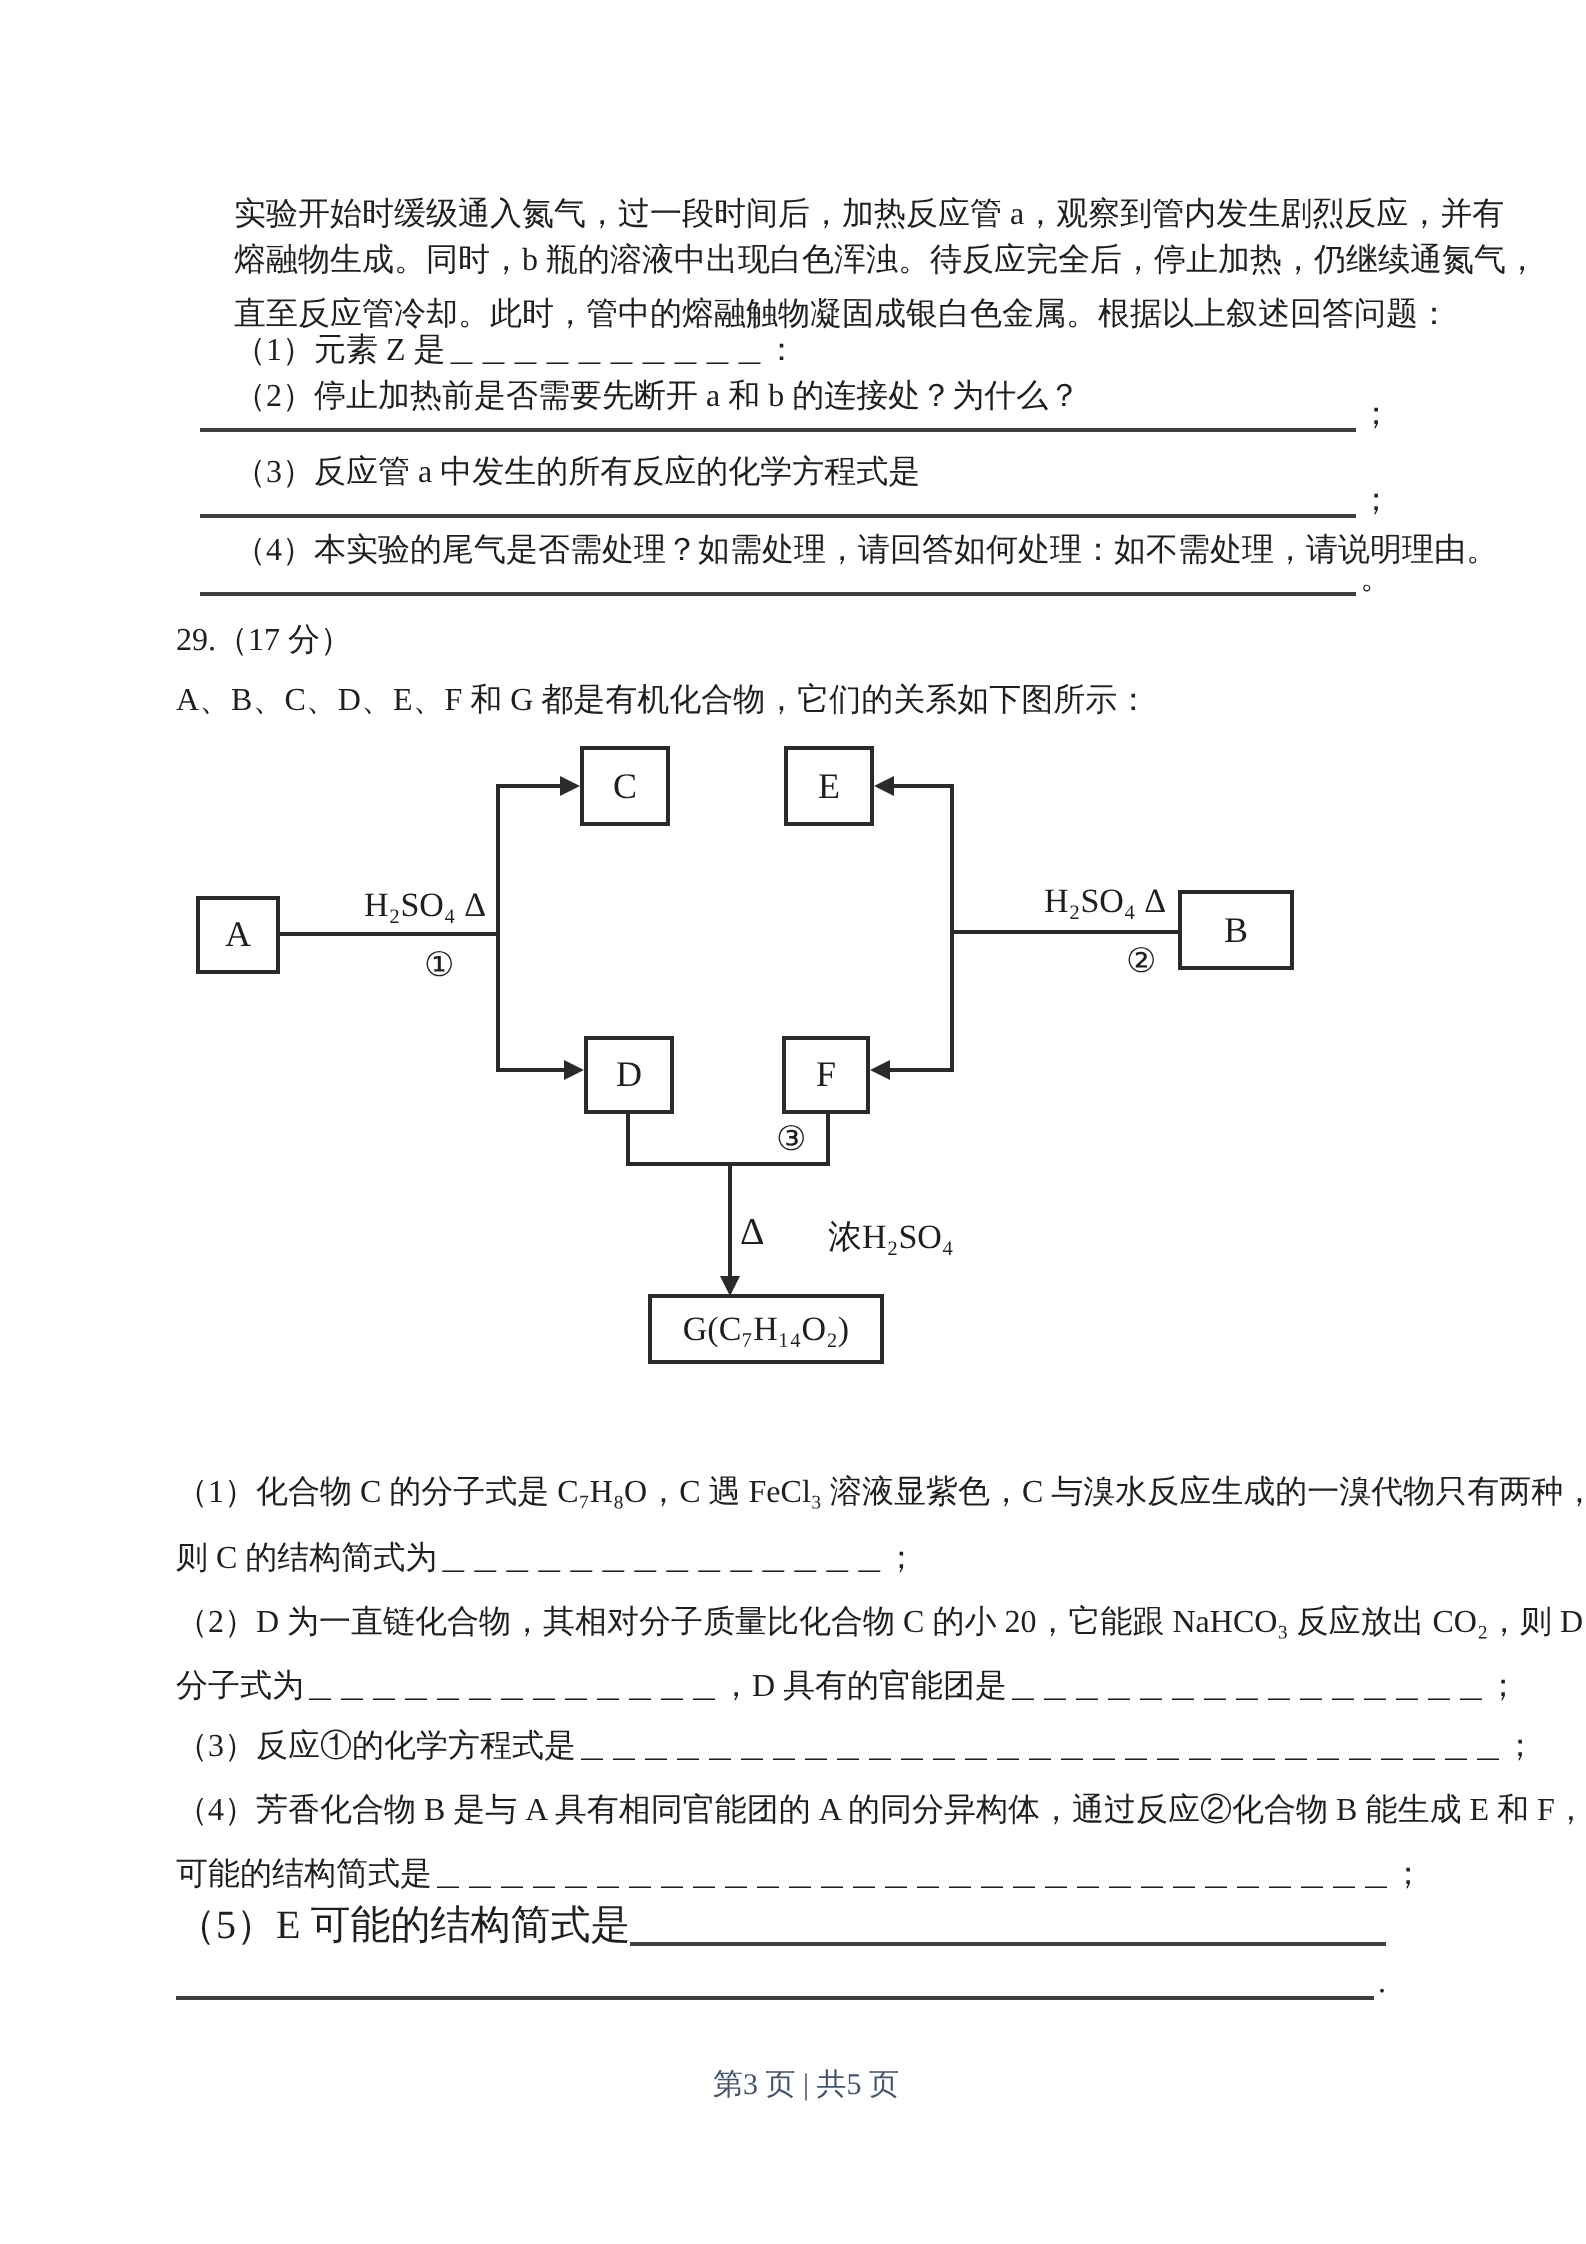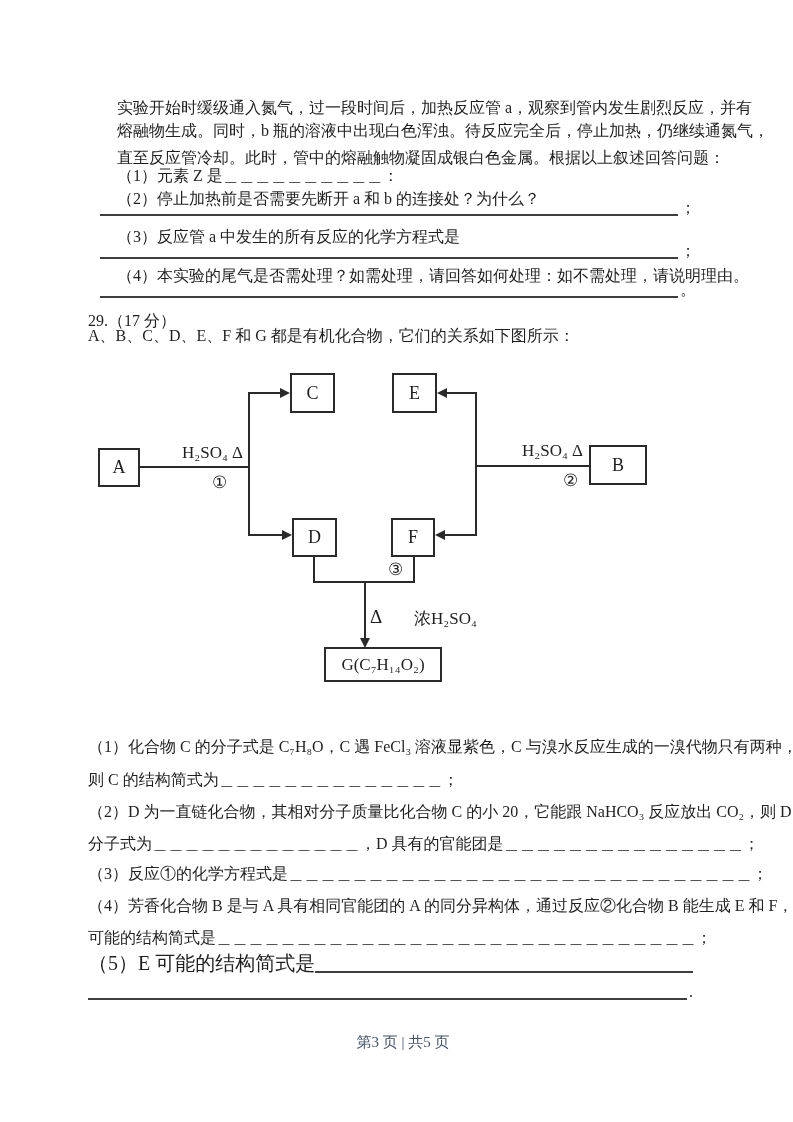--- a/index.html
+++ b/index.html
@@ -87,21 +87,21 @@
     </div>
     <div class="tline" style="top:266px">（4）本实验的尾气是否需处理？如需处理，请回答如何处理：如不需处理，请说明理由。</div>
     <div class="rule-row" style="top:282px">
       <span class="rule-fill"></span>
       <span class="rule-punct">。</span>
     </div>
   </div>
 
   <div class="q29">
     <div class="tline" style="top:311px">29.（17 分）</div>
-    <div class="tline" style="top:326px">A、B、C、D、E、F 和 G 都是有机化合物，它们的关系如下图所示：</div>
+    <div class="tline" style="top:341px">A、B、C、D、E、F 和 G 都是有机化合物，它们的关系如下图所示：</div>
 
     <div class="tline" style="top:737px">（1）化合物 C 的分子式是 C₇H₈O，C 遇 FeCl₃ 溶液显紫色，C 与溴水反应生成的一溴代物只有两种，</div>
     <div class="tline" style="top:770px">则 C 的结构简式为＿＿＿＿＿＿＿＿＿＿＿＿＿＿；</div>
     <div class="tline" style="top:802px">（2）D 为一直链化合物，其相对分子质量比化合物 C 的小 20，它能跟 NaHCO₃ 反应放出 CO₂，则 D</div>
     <div class="tline" style="top:834px">分子式为＿＿＿＿＿＿＿＿＿＿＿＿＿，D 具有的官能团是＿＿＿＿＿＿＿＿＿＿＿＿＿＿＿；</div>
     <div class="tline" style="top:864px">（3）反应①的化学方程式是＿＿＿＿＿＿＿＿＿＿＿＿＿＿＿＿＿＿＿＿＿＿＿＿＿＿＿＿＿；</div>
     <div class="tline" style="top:896px">（4）芳香化合物 B 是与 A 具有相同官能团的 A 的同分异构体，通过反应②化合物 B 能生成 E 和 F，F</div>
     <div class="tline" style="top:928px">可能的结构简式是＿＿＿＿＿＿＿＿＿＿＿＿＿＿＿＿＿＿＿＿＿＿＿＿＿＿＿＿＿＿；</div>
 
     <div class="text-rule-row" style="top:953px">

